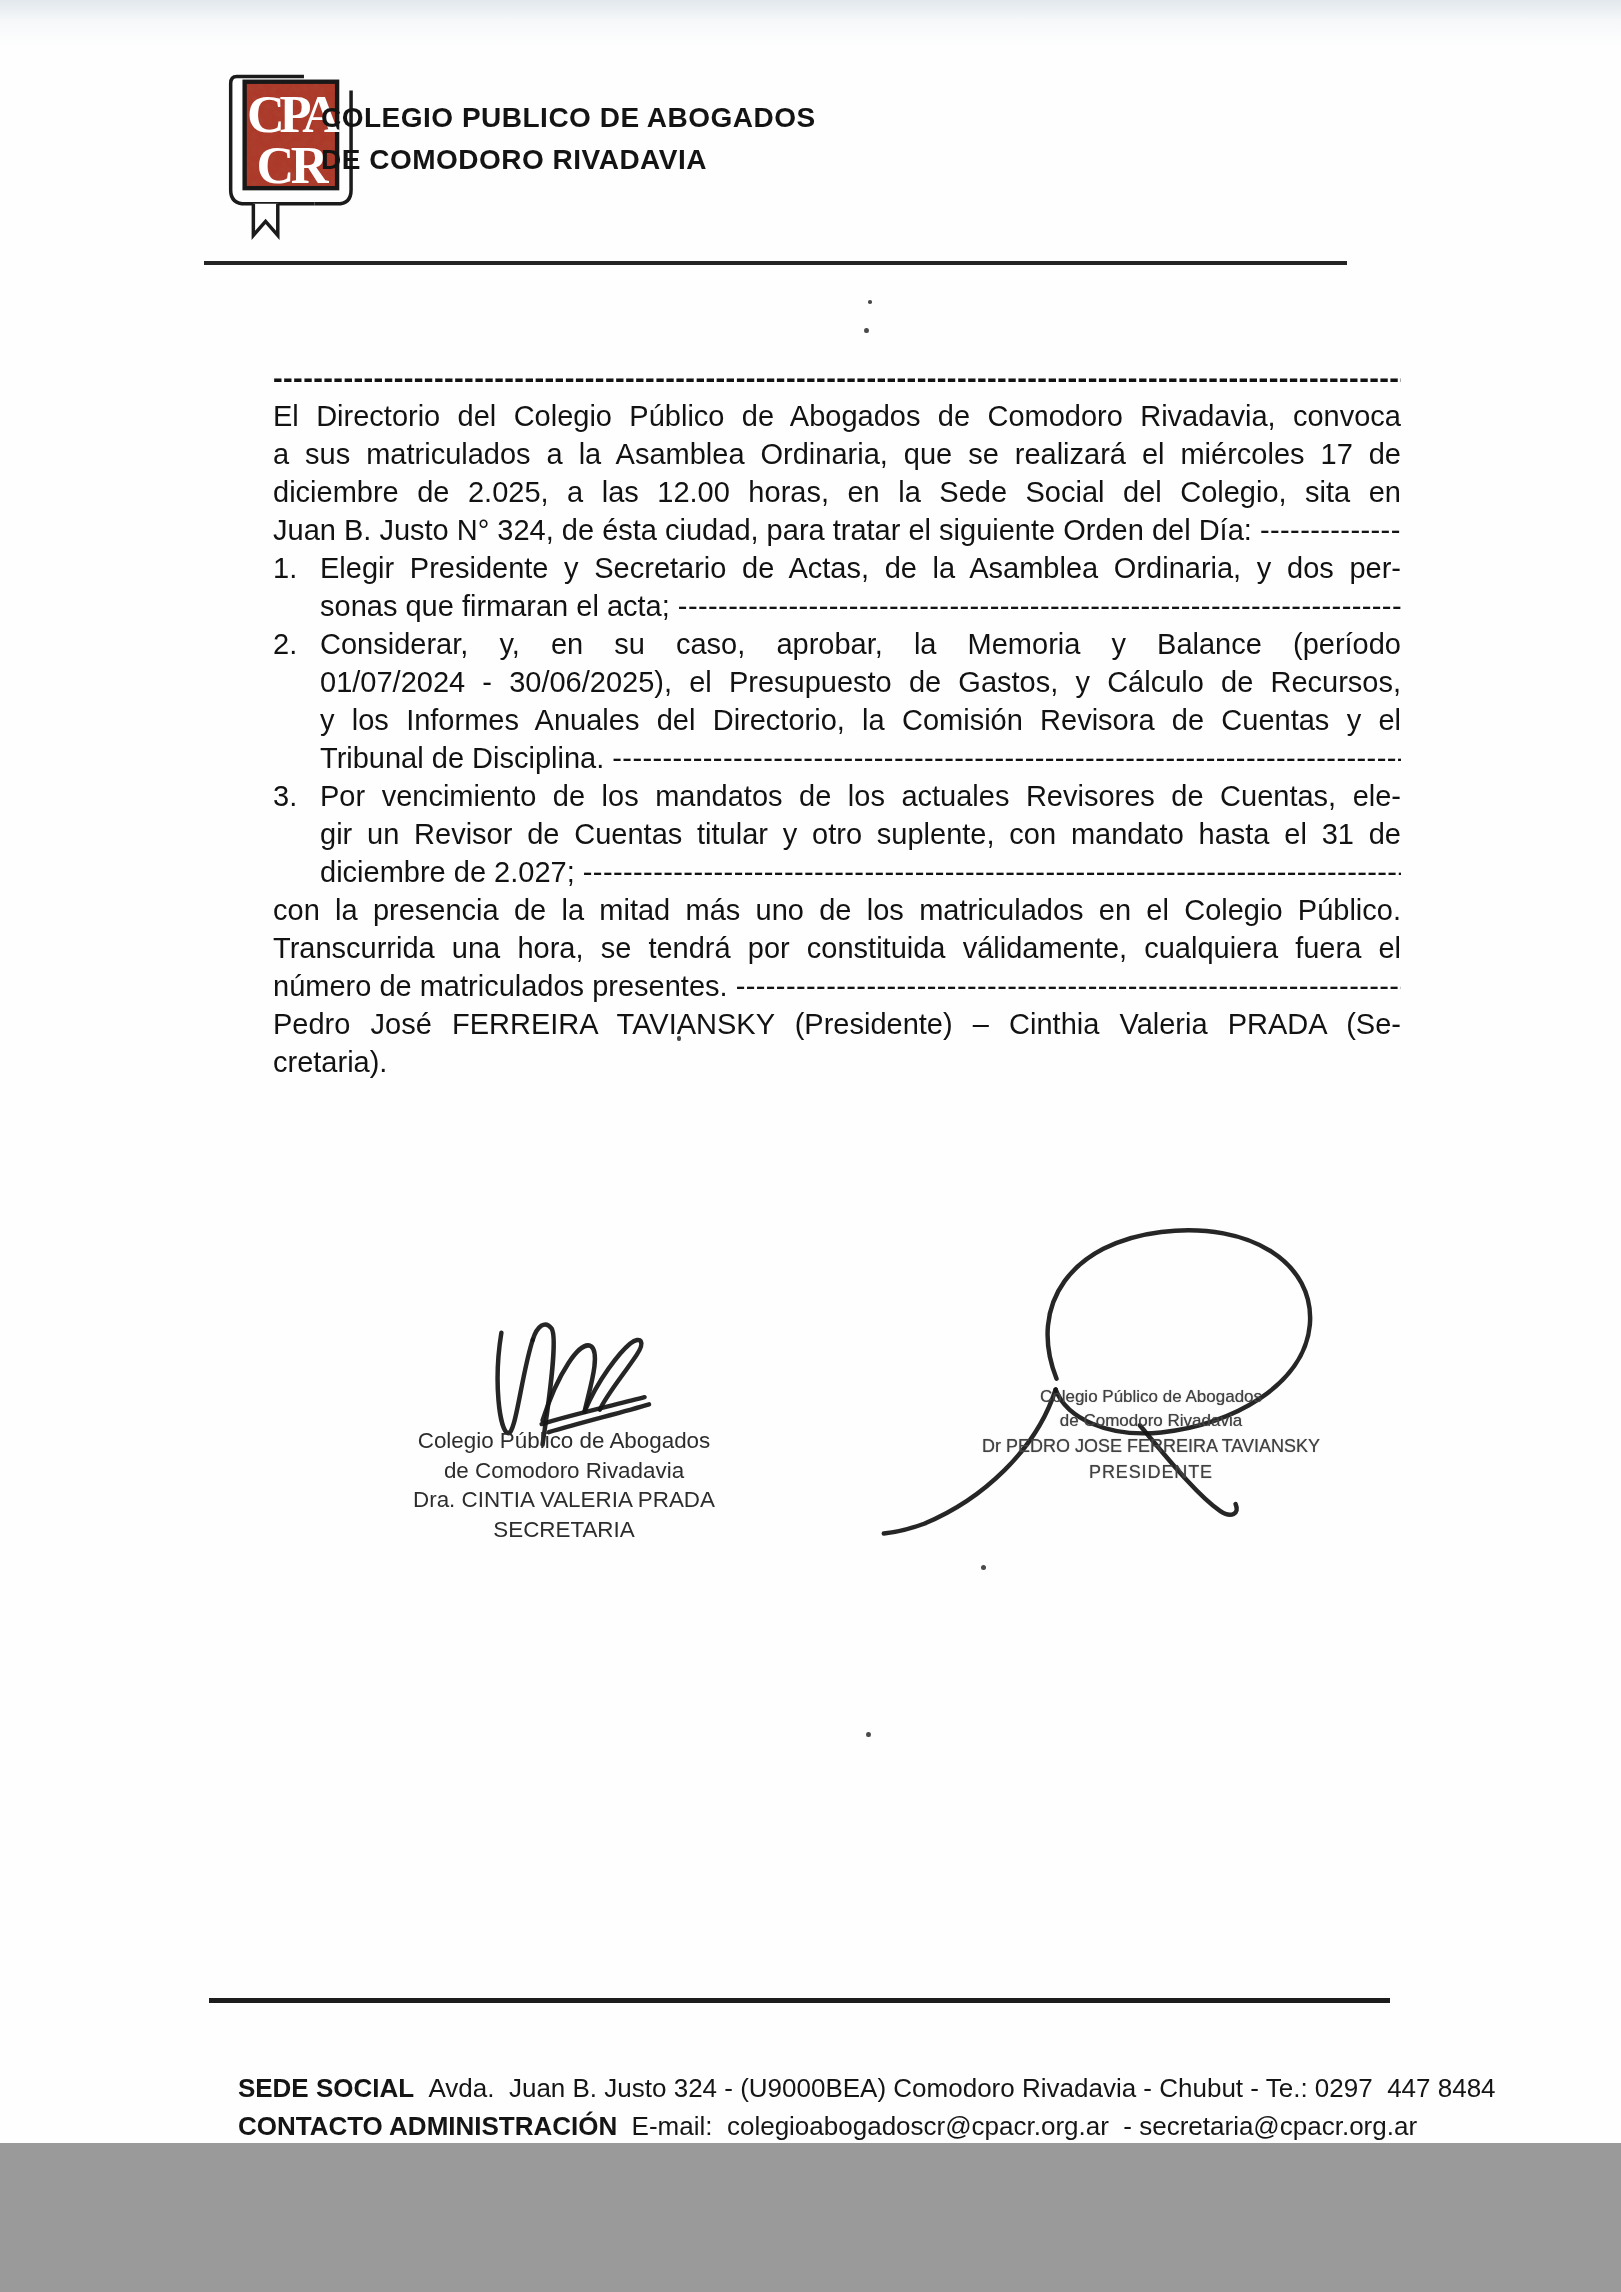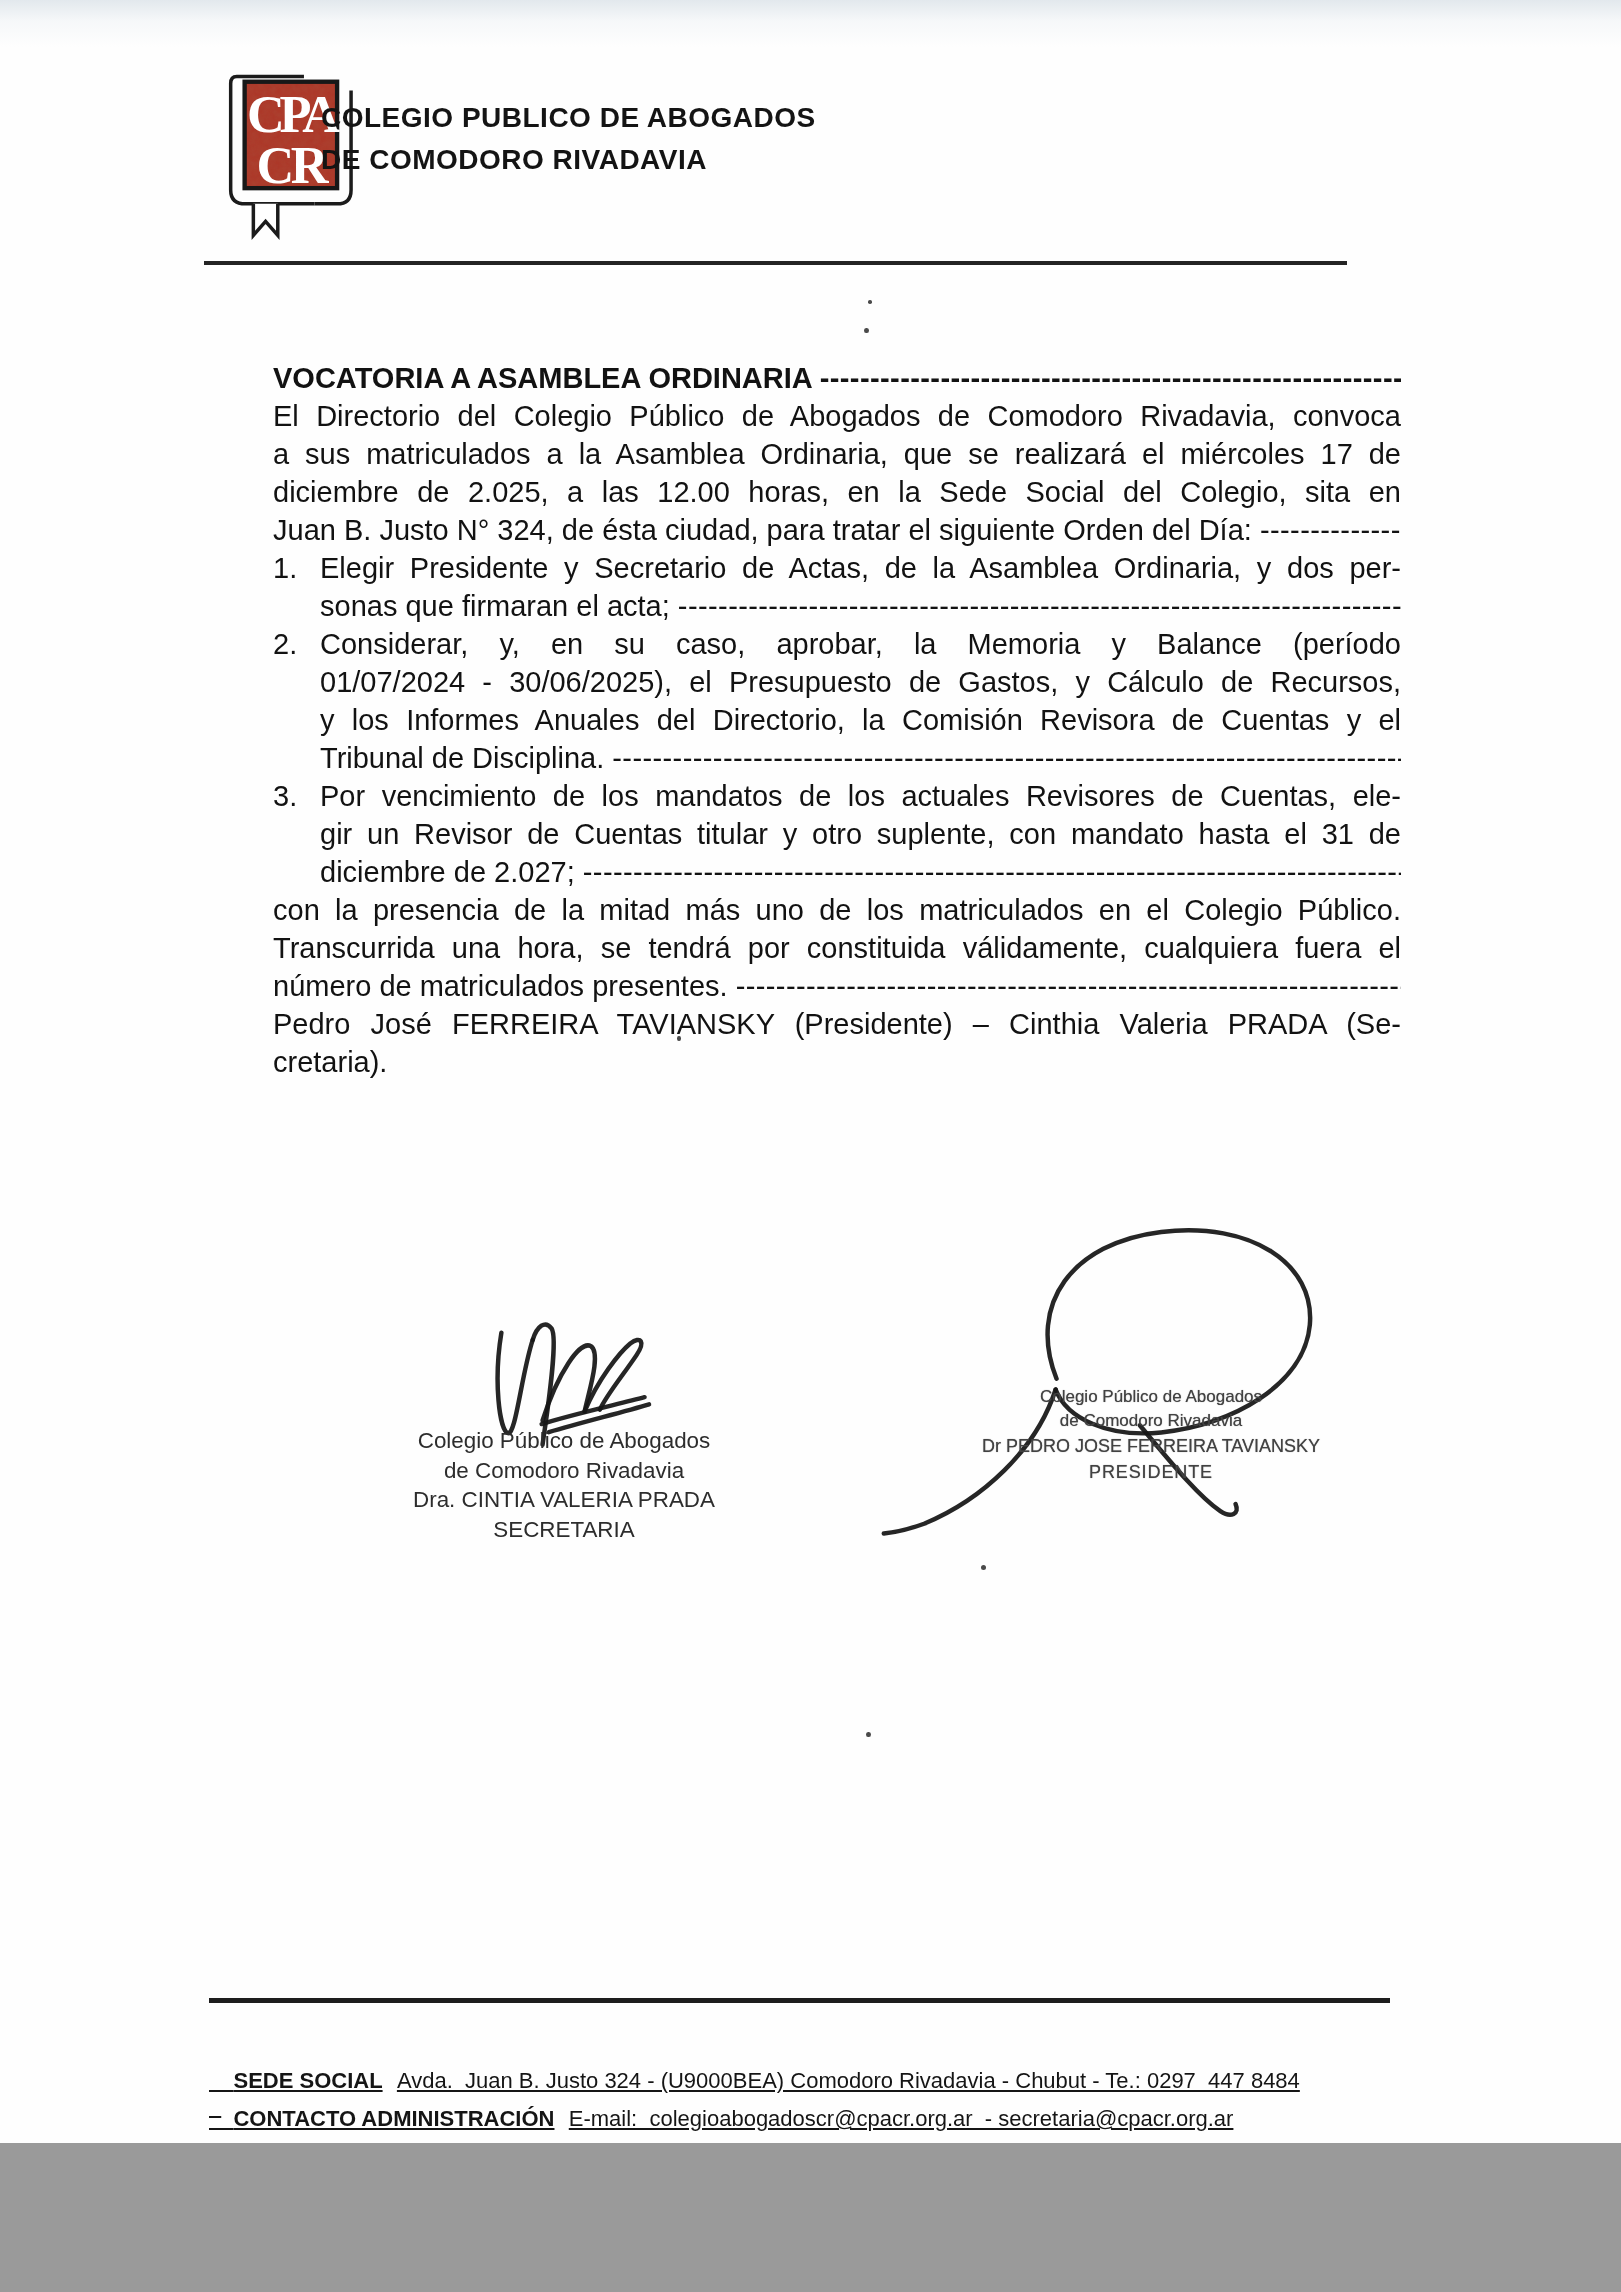--- a/index.html
+++ b/index.html
@@ -47,21 +47,21 @@
   .stamp-text{
     position:absolute;left:972px;top:1385px;width:358px;
     text-align:center;color:#424242;
     text-shadow:0 0 0.9px rgba(70,70,70,0.75);
   }
   .stamp-small{font-size:17px;line-height:24px;}
   .stamp-name{font-size:18px;line-height:26px;}
   .stamp-title{font-size:18px;line-height:26px;letter-spacing:0.9px;}
   
   .rule-bottom{position:absolute;left:209px;top:1998px;width:1181px;height:4.5px;background:#1d1d1d;}
-  .footer-row{position:absolute;left:209px;font-size:22px;color:#151515;white-space:pre;text-decoration:underline;}
+  .footer-row{position:absolute;left:209px;font-size:26px;color:#151515;white-space:pre;}
   .footer-row .flabel{font-weight:bold;margin-right:14.3px;}
   .footer-row.f1{top:2042px;}
   .footer-row.f2{top:2080px;}
   
   .camscanner{
     position:absolute;left:1134px;top:2230px;
     font-size:29.6px;color:#1d1d1d;letter-spacing:0.3px;
   }
   
   .speck{position:absolute;background:#4a4a4a;border-radius:50%;pointer-events:none;}
@@ -98,21 +98,20 @@
     <div>DE COMODORO RIVADAVIA</div>
   </div>
 
   <div class="rule-top"></div>
 
   <main class="doc-body">
 
 
       <div class="line bold has-fill">
 
-        <span class="txt">VOCATORIA A ASAMBLEA ORDINARIA </span>
         <span class="fill">--------------------------------------------------------------------------------------------------------------------------------------------------------------------------</span>
       </div>
 
       <div class="line">
 
         <span class="txt">El Directorio del Colegio Público de Abogados de Comodoro Rivadavia, convoca</span>
 
       </div>
 
       <div class="line">

